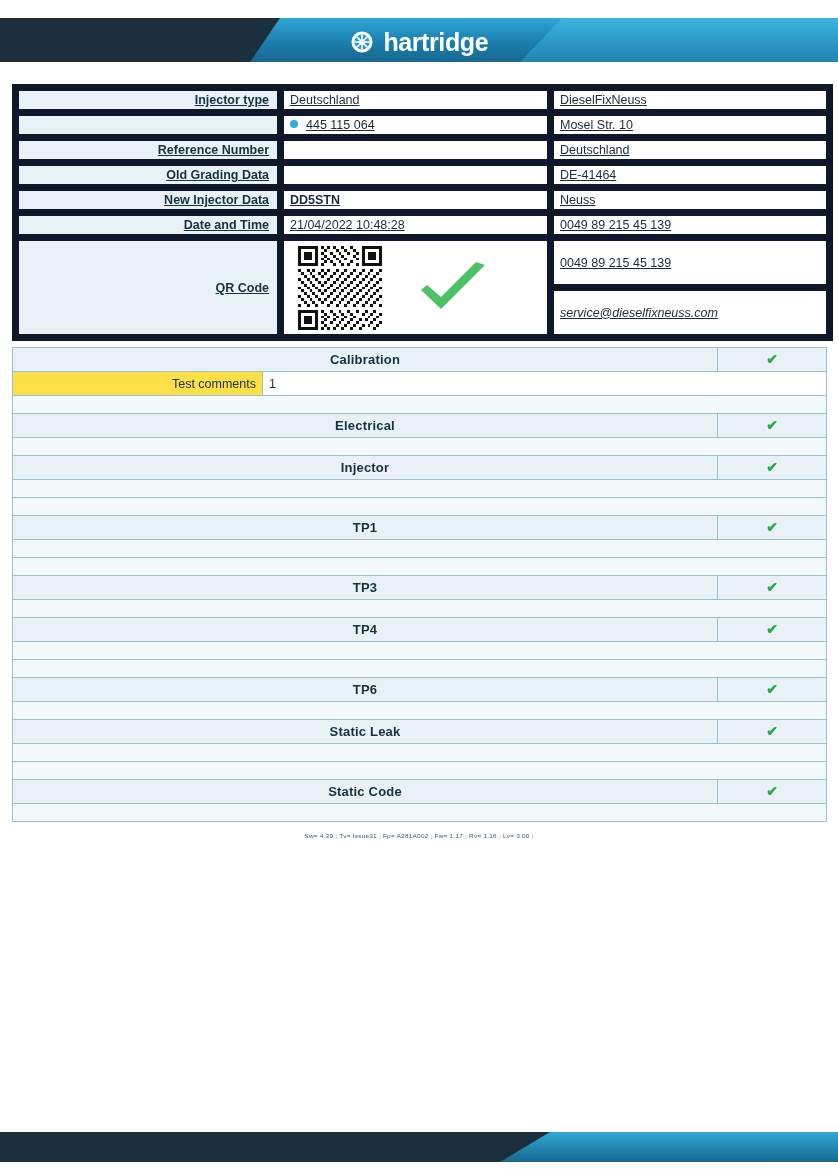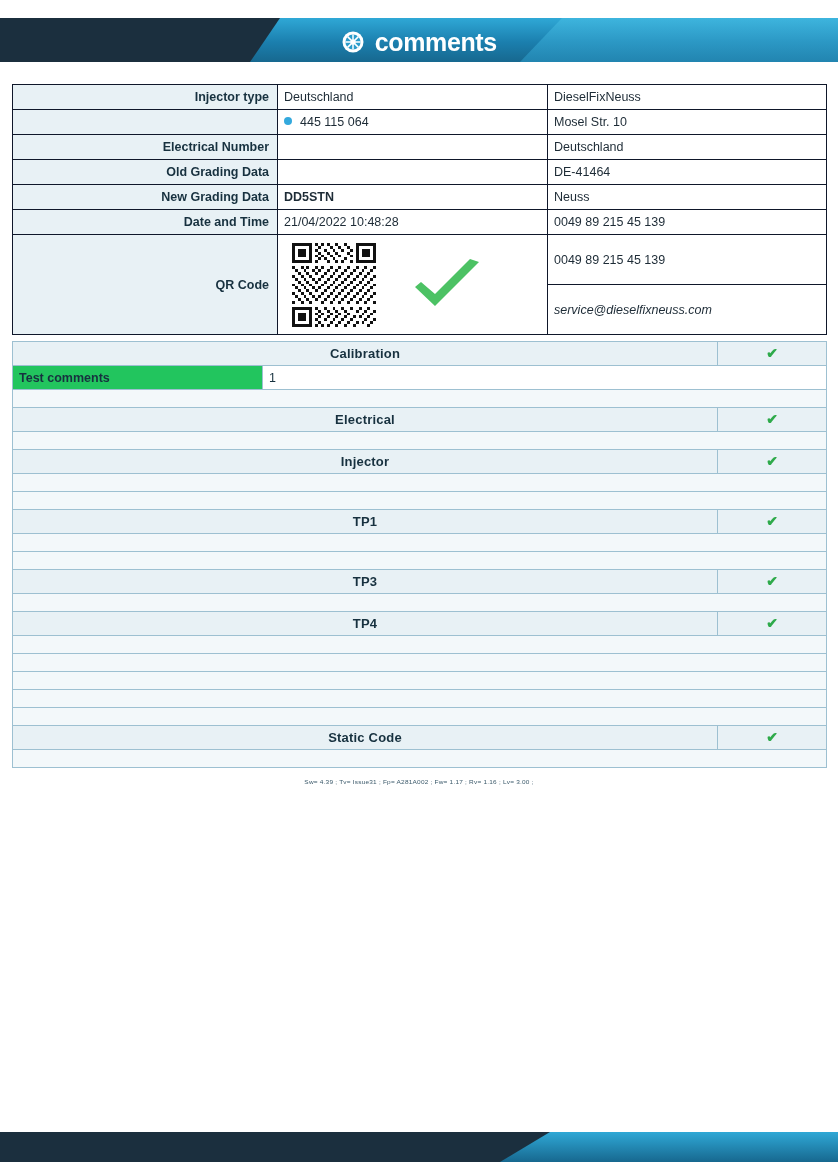--- a/index.html
+++ b/index.html
@@ -76,27 +76,28 @@
 
   table {
     border-collapse: collapse;
     width: 100%;
     table-layout: fixed;
   }
 
   
   .info-table { margin-top: 6px; }
   .info-table td {
-    border: 1px solid #0f172a;
+    border: 7px solid #0f172a;
     height: 25px;
     padding: 2px 6px;
     font-size: 12.5px;
     color: #1d2b36;
     vertical-align: middle;
     background: #ffffff;
+    text-decoration: underline;
   }
   .info-table td.label {
     background: #e8f1f5;
     text-align: right;
     font-weight: bold;
     color: #17313f;
     font-size: 12.5px;
     padding-right: 8px;
   }
   .info-table td.val-bold { font-weight: bold; }
@@ -147,22 +148,23 @@
   }
   .results td.spacer {
     background: #f3f8fa;
     border-left: 1px solid #9dc0d1;
     border-right: 1px solid #9dc0d1;
     border-top: none;
     border-bottom: 1px solid #9dc0d1;
     height: 18px;
   }
   .results td.label-right {
-    background: #22c55e;
-    font-weight: bold;
+    background: #fde047;
+    text-align: right;
+    font-weight: normal;
   }
   .results td.comment-val {
     background: #ffffff;
     text-align: left;
   }
   .tick-sm { color: #2eaa4a; font-size: 14px; font-weight: bold; line-height: 1; }
 
   .footnote {
     text-align: center;
     font-size: 6.5px;
@@ -218,21 +220,21 @@
           <circle cx="12" cy="12" r="7.6" fill="#2b9ccb"></circle>
           <g stroke="#ffffff" stroke-width="1.5">
             <line x1="12" y1="4.4" x2="12" y2="19.6"></line>
             <line x1="4.4" y1="12" x2="19.6" y2="12"></line>
             <line x1="6.6" y1="6.6" x2="17.4" y2="17.4"></line>
             <line x1="17.4" y1="6.6" x2="6.6" y2="17.4"></line>
           </g>
           <circle cx="12" cy="12" r="2.6" fill="#ffffff"></circle>
         </svg>
       </span>
-      <span>comments</span>
+      <span>hartridge</span>
     </div>
   </div>
 
   <div class="content">
 
     <table class="info-table">
       <colgroup>
           <col style="width:265px">
           <col style="width:270px">
           <col style="width:279px">
@@ -244,31 +246,31 @@
           <td>DieselFixNeuss</td>
         </tr>
         <tr>
           <td class="label"></td>
           <td>
             <span class="bullet"></span><span>445 115 064</span>
           </td>
           <td>Mosel Str. 10</td>
         </tr>
         <tr>
-          <td class="label">Electrical Number</td>
+          <td class="label">Reference Number</td>
           <td></td>
           <td>Deutschland</td>
         </tr>
         <tr>
           <td class="label">Old Grading Data</td>
           <td></td>
           <td>DE-41464</td>
         </tr>
         <tr>
-          <td class="label">New Grading Data</td>
+          <td class="label">New Injector Data</td>
           <td class="val-bold">DD5STN</td>
           <td>Neuss</td>
         </tr>
         <tr>
           <td class="label">Date and Time</td>
           <td>21/04/2022 10:48:28</td>
           <td>0049 89 215 45 139</td>
         </tr>
         <tr>
           <td class="label" rowspan="2">QR Code</td>
@@ -585,23 +587,31 @@
         </tr>
         <tr>
             <td class="spacer" colspan="3"></td>
           </tr>
 
         <tr>
             <td class="spacer" colspan="3"></td>
           </tr>
 
         <tr>
-            <td class="spacer" colspan="3"></td>
-          </tr>
-
+          <td class="section" colspan="2">TP6</td>
+          <td class="tickcell"><span class="tick-sm">✔</span></td>
+        </tr>
+        <tr>
+            <td class="spacer" colspan="3"></td>
+          </tr>
+
+        <tr>
+          <td class="section" colspan="2">Static Leak</td>
+          <td class="tickcell"><span class="tick-sm">✔</span></td>
+        </tr>
         <tr>
             <td class="spacer" colspan="3"></td>
           </tr>
 
         <tr>
             <td class="spacer" colspan="3"></td>
           </tr>
 
         <tr>
           <td class="section" colspan="2">Static Code</td>

